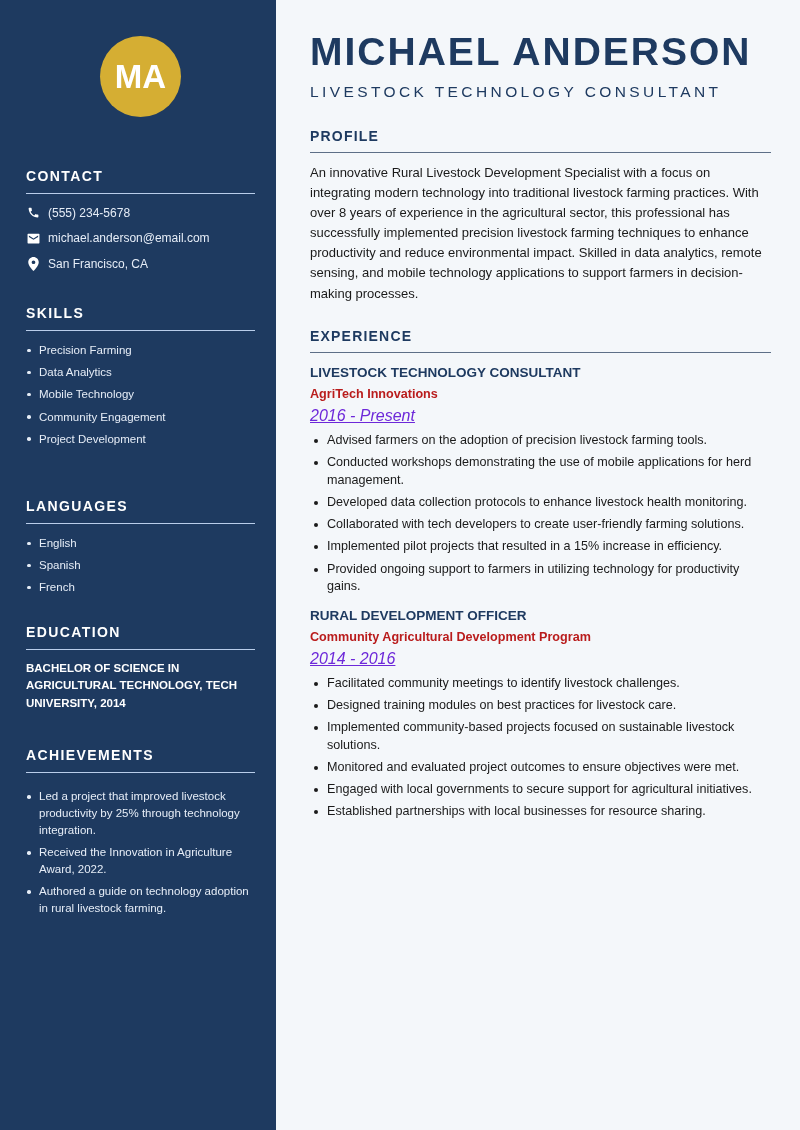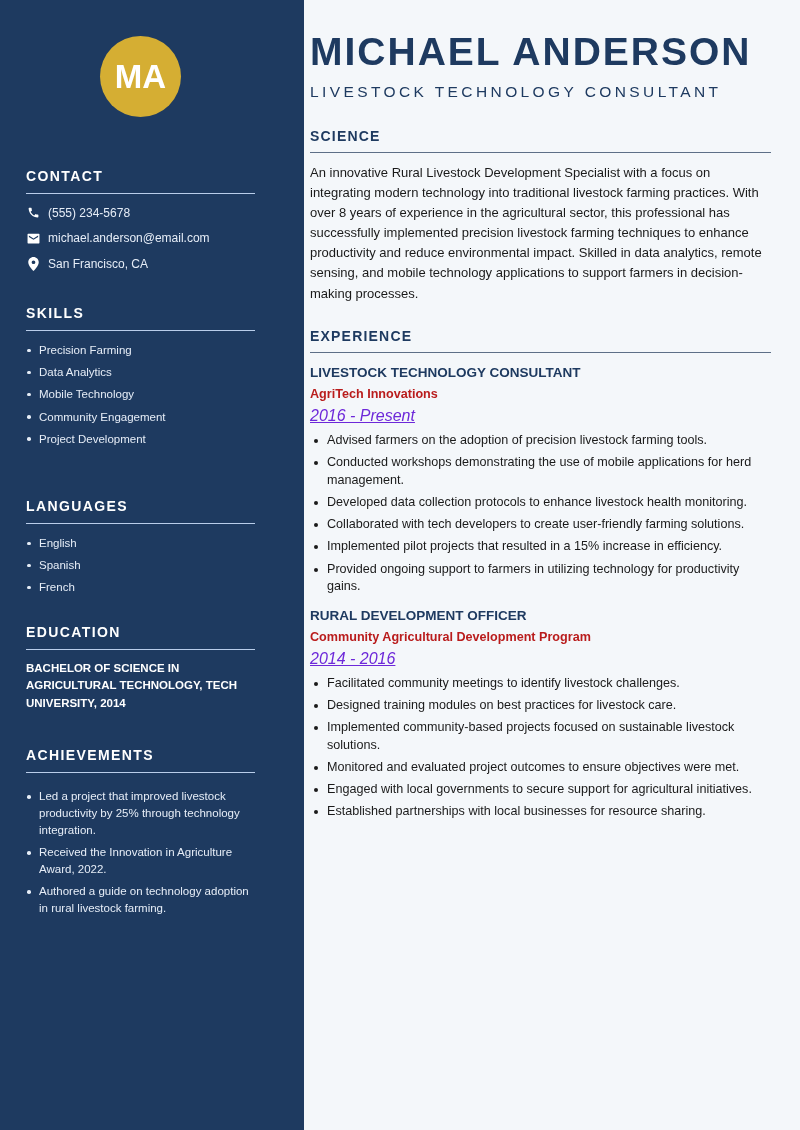--- a/index.html
+++ b/index.html
@@ -5,21 +5,21 @@
   * { box-sizing: border-box; margin: 0; padding: 0; }
   html, body { width: 800px; height: 1130px; }
   body {
     font-family: "Liberation Sans", "DejaVu Sans", sans-serif;
     background: #f4f7fa;
     position: relative;
     overflow: hidden;
   }
   .sidebar {
     position: absolute; left: 0; top: 0;
-    width: 304px; height: 1130px;
+    width: 276px; height: 1130px;
     background: #1e3a60;
     color: #ffffff;
     padding: 0 26px;
   }
   .avatar {
     position: absolute; left: 100px; top: 36px;
     width: 81px; height: 81px; border-radius: 50%;
     background: #d5ae33;
     display: flex; align-items: center; justify-content: center;
     font-weight: bold; font-size: 33px; color: #ffffff;
@@ -165,21 +165,21 @@
       <li>Authored a guide on technology adoption in rural livestock farming.</li>
     </ul>
   </section>
 </aside>
 
 <main class="main">
   <h1 class="name">MICHAEL ANDERSON</h1>
   <div class="jobtitle">LIVESTOCK TECHNOLOGY CONSULTANT</div>
 
   <section class="m-section" style="top:128px;">
-    <div class="m-title">SCIENCE</div>
+    <div class="m-title">PROFILE</div>
     <p class="profile-text">An innovative Rural Livestock Development Specialist with a focus on integrating modern technology into traditional livestock farming practices. With over 8 years of experience in the agricultural sector, this professional has successfully implemented precision livestock farming techniques to enhance productivity and reduce environmental impact. Skilled in data analytics, remote sensing, and mobile technology applications to support farmers in decision-making processes.</p>
   </section>
 
   <section class="m-section" style="top:328px;">
     <div class="m-title">EXPERIENCE</div>
 
     <div>
       <div class="job-role">LIVESTOCK TECHNOLOGY CONSULTANT</div>
       <div class="job-company">AgriTech Innovations</div>
       <div class="job-dates">2016 - Present</div>

